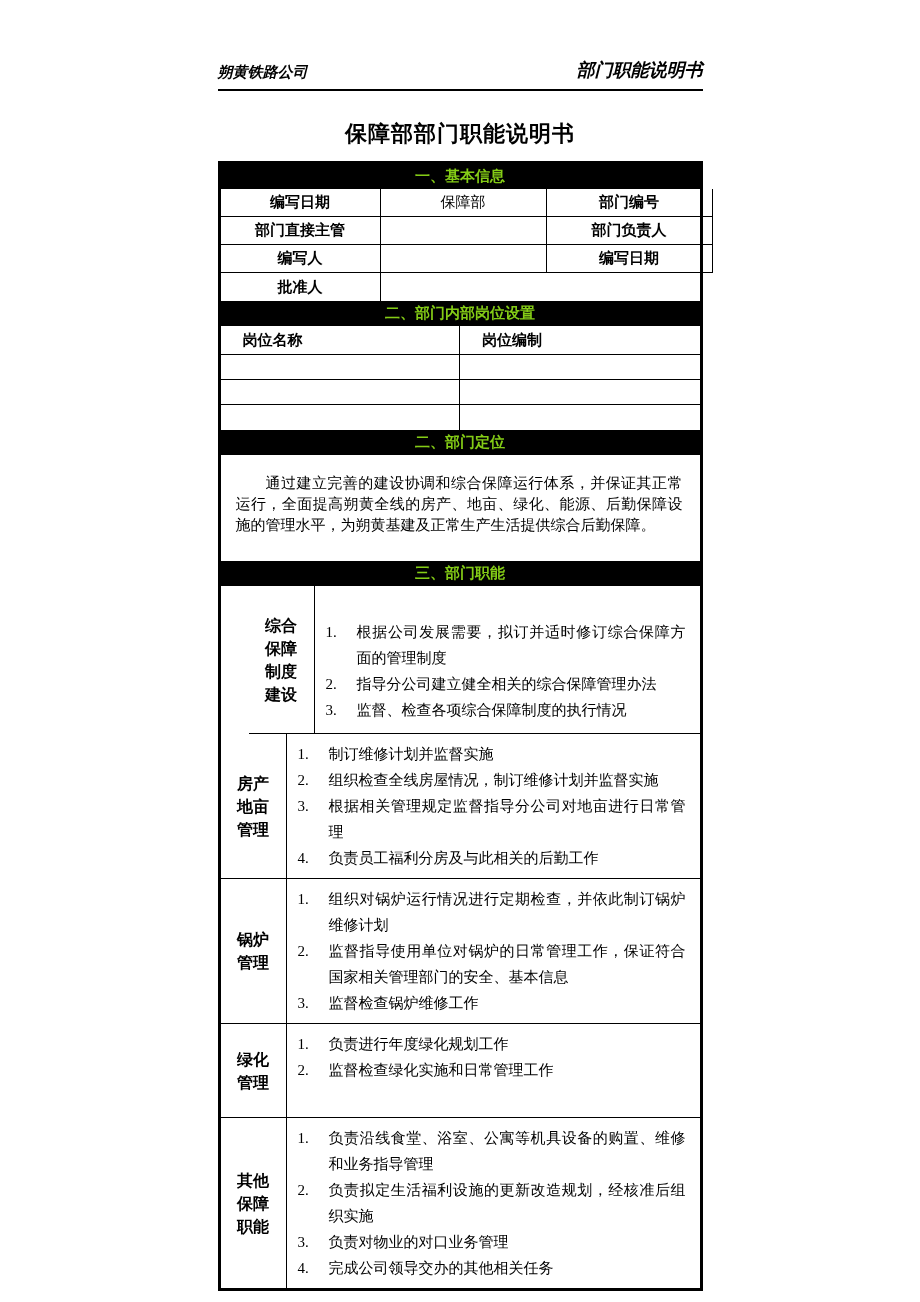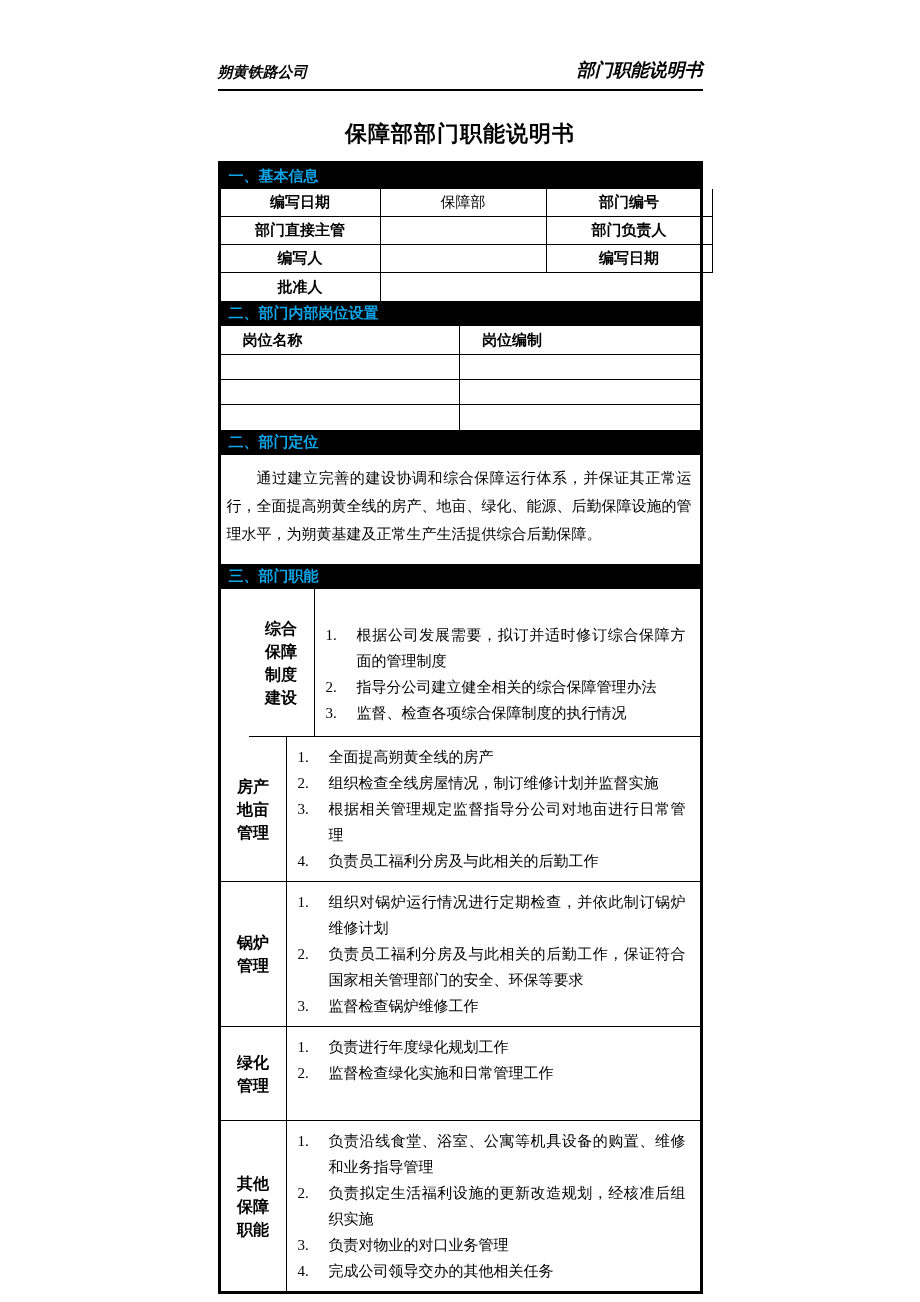--- a/index.html
+++ b/index.html
@@ -17,22 +17,22 @@
   }
   .run-header .right { font-size: 18px; }
   
   .doc-title {
     text-align: center; font-weight: bold; font-size: 22px;
     margin: 28px 0 12px 0; letter-spacing: 1px;
   }
   
   .doc-table { border: 3px solid #000; background: #fff; }
   .section-bar {
-    background: #000; color: #0ea5e9; font-weight: bold; font-size: 15px;
-    padding: 4px 8px; line-height: 17px;
+    background: #000; color: #84cc16; font-weight: bold; font-size: 15px;
+    padding: 4px 8px; line-height: 17px; text-align: center;
   }
   
   .info-grid { display: grid; grid-template-columns: 160px 166px 166px 1fr; }
   .info-grid .cell {
     height: 28px; display: flex; align-items: center; justify-content: center;
     font-size: 15px; border-bottom: 1px solid #000; border-right: 1px solid #000;
     overflow: hidden; white-space: nowrap;
   }
   .info-grid .cell.lab { font-weight: bold; }
   .info-grid .cell.last-col { border-right: none; }
@@ -44,21 +44,21 @@
     border-bottom: 1px solid #000; border-right: 1px solid #000;
     font-size: 15px; display: flex; align-items: center;
   }
   .pos-grid .cell.head { font-weight: bold; height: 29px; padding-left: 22px; }
   .pos-grid .cell.empty { height: 25px; }
   .pos-grid .cell.c2 { border-right: none; }
   .pos-grid .cell.rlast { border-bottom: none; }
   
   .positioning { padding: 9px 8px 16px 6px; }
   .positioning p {
-    margin: 0; font-size: 15px; line-height: 28px; text-indent: 2em;
+    margin: 9px; font-size: 15px; line-height: 21px; text-indent: 2em;
     text-align: justify;
   }
   
   .func-row { display: flex; border-bottom: 1px solid #000; }
   .func-row.rlast { border-bottom: none; }
   .func-label {
     width: 66px; flex: 0 0 66px; border-right: 1px solid #000;
     display: flex; align-items: center; justify-content: center;
     font-weight: bold; font-size: 16px; line-height: 23px;
     white-space: pre-line; text-align: center;
@@ -145,35 +145,35 @@
         </ol>
       </div>
     </div>
 
     <div class="func-row r2">
       <div class="func-label">房产
 地亩
 管理</div>
       <div class="func-items">
         <ol>
-          <li>全面提高朔黄全线的房产</li>
+          <li>制订维修计划并监督实施</li>
           <li>组织检查全线房屋情况，制订维修计划并监督实施</li>
           <li>根据相关管理规定监督指导分公司对地亩进行日常管理</li>
           <li>负责员工福利分房及与此相关的后勤工作</li>
         </ol>
       </div>
     </div>
 
     <div class="func-row r3">
       <div class="func-label">锅炉
 管理</div>
       <div class="func-items">
         <ol>
           <li>组织对锅炉运行情况进行定期检查，并依此制订锅炉维修计划</li>
-          <li>负责员工福利分房及与此相关的后勤工作，保证符合国家相关管理部门的安全、环保等要求</li>
+          <li>监督指导使用单位对锅炉的日常管理工作，保证符合国家相关管理部门的安全、基本信息</li>
           <li>监督检查锅炉维修工作</li>
         </ol>
       </div>
     </div>
 
     <div class="func-row r4">
       <div class="func-label">绿化
 管理</div>
       <div class="func-items">
         <ol>

